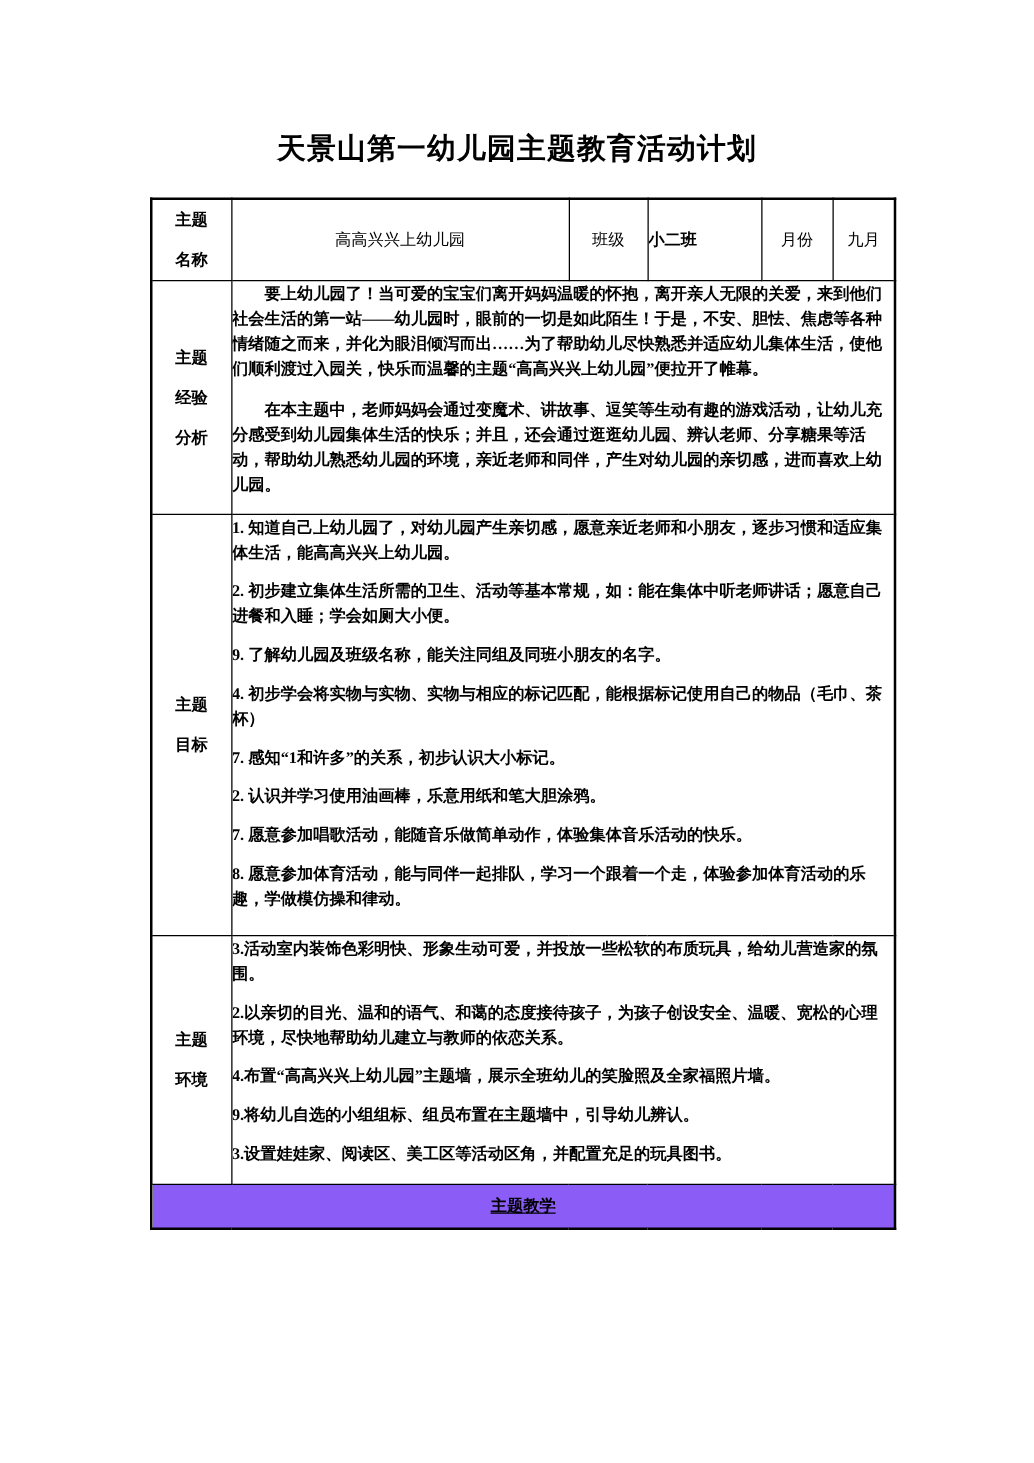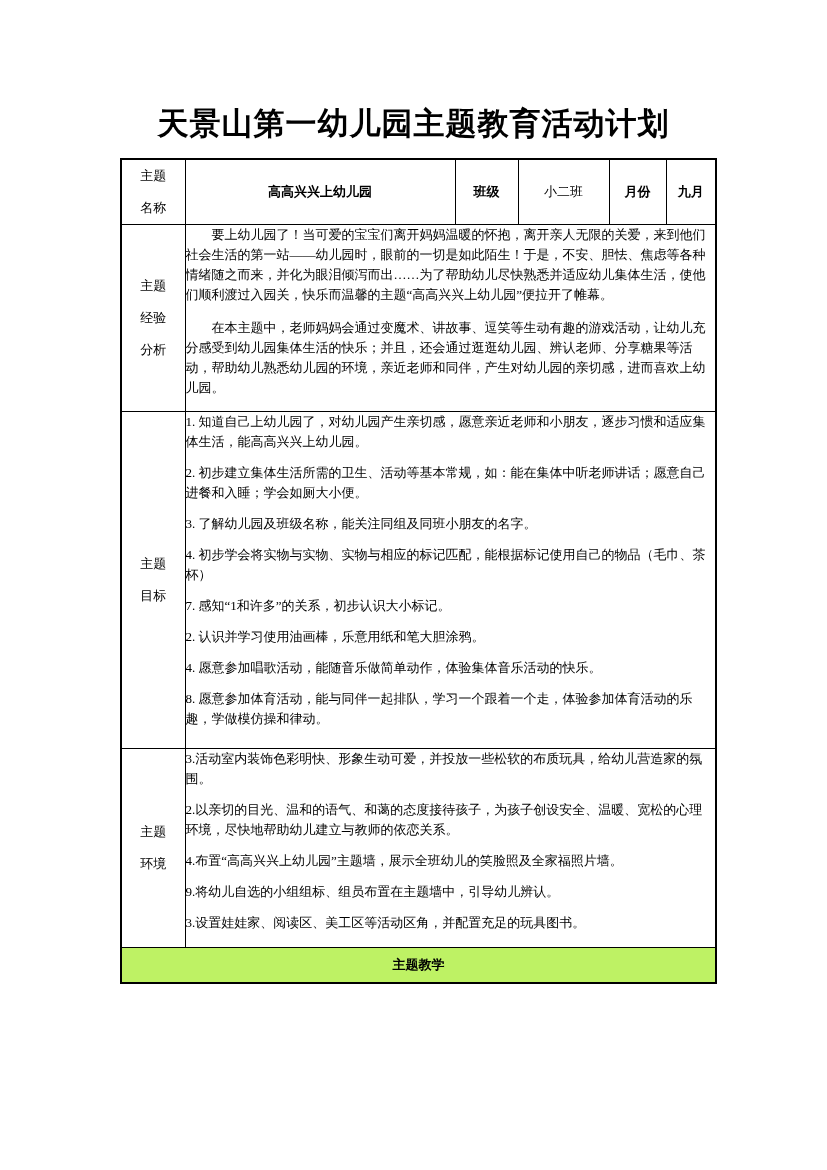--- a/index.html
+++ b/index.html
@@ -15,21 +15,21 @@
     font-family: "Liberation Serif", "DejaVu Serif", serif;
     color: #000000;
     overflow: hidden;
   }
   .doc-title {
     position: absolute;
     top: 103px;
     left: 0;
     width: 827px;
     text-align: center;
-    font-size: 31px;
+    font-size: 23px;
     font-weight: 700;
     letter-spacing: 1px;
   }
   table.doc-table {
     position: absolute;
     left: 120px;
     top: 158px;
     width: 595px;
     border-collapse: collapse;
     table-layout: fixed;
@@ -37,45 +37,46 @@
   }
   table.doc-table td {
     border: 1px solid #000000;
     padding: 0;
     font-size: 13px;
     overflow: hidden;
   }
   td.label-cell {
     text-align: center;
     vertical-align: middle;
-    font-weight: 400;
+    font-weight: 700;
   }
   .label-lines {
     display: flex;
     flex-direction: column;
     align-items: center;
     justify-content: center;
   }
   .label-lines span {
     display: block;
     line-height: 32px;
   }
   td.head-bold {
     text-align: center;
     vertical-align: middle;
-    font-weight: 700;
+    font-weight: 400;
   }
   td.head-regular {
-    text-align: center;
+    text-align: left;
     vertical-align: middle;
-    font-weight: 400;
+    font-weight: 700;
   }
   td.content-cell {
     vertical-align: top;
     padding: 5px 5px 2px 6px;
+    font-weight: bold;
   }
   .content-cell p {
     margin: 0 0 11px 0;
     line-height: 20px;
   }
   .content-cell p:last-child {
     margin-bottom: 0;
   }
   .content-cell p.indented {
     text-indent: 2em;
@@ -136,25 +137,25 @@
       <tr style="height:337px">
         <td class="label-cell">
           <div class="label-lines">
             <span>主题</span>
             <span>目标</span>
           </div>
         </td>
         <td class="content-cell" colspan="5">
           <p>1. 知道自己上幼儿园了，对幼儿园产生亲切感，愿意亲近老师和小朋友，逐步习惯和适应集体生活，能高高兴兴上幼儿园。</p>
           <p>2. 初步建立集体生活所需的卫生、活动等基本常规，如：能在集体中听老师讲话；愿意自己进餐和入睡；学会如厕大小便。</p>
-          <p>3. 了解幼儿园及班级名称，能关注同组及同班小朋友的名字。</p>
+          <p>9. 了解幼儿园及班级名称，能关注同组及同班小朋友的名字。</p>
           <p>4. 初步学会将实物与实物、实物与相应的标记匹配，能根据标记使用自己的物品（毛巾、茶杯）</p>
           <p>7. 感知“1和许多”的关系，初步认识大小标记。</p>
           <p>2. 认识并学习使用油画棒，乐意用纸和笔大胆涂鸦。</p>
-          <p>4. 愿意参加唱歌活动，能随音乐做简单动作，体验集体音乐活动的快乐。</p>
+          <p>7. 愿意参加唱歌活动，能随音乐做简单动作，体验集体音乐活动的快乐。</p>
           <p>8. 愿意参加体育活动，能与同伴一起排队，学习一个跟着一个走，体验参加体育活动的乐趣，学做模仿操和律动。</p>
         </td>
       </tr>
 
       <tr style="height:199px">
         <td class="label-cell">
           <div class="label-lines">
             <span>主题</span>
             <span>环境</span>
           </div>
@@ -162,18 +163,18 @@
         <td class="content-cell" colspan="5">
           <p>3.活动室内装饰色彩明快、形象生动可爱，并投放一些松软的布质玩具，给幼儿营造家的氛围。</p>
           <p>2.以亲切的目光、温和的语气、和蔼的态度接待孩子，为孩子创设安全、温暖、宽松的心理环境，尽快地帮助幼儿建立与教师的依恋关系。</p>
           <p>4.布置“高高兴兴上幼儿园”主题墙，展示全班幼儿的笑脸照及全家福照片墙。</p>
           <p>9.将幼儿自选的小组组标、组员布置在主题墙中，引导幼儿辨认。</p>
           <p>3.设置娃娃家、阅读区、美工区等活动区角，并配置充足的玩具图书。</p>
         </td>
       </tr>
 
       <tr style="height:34px">
-        <td class="footer-cell" colspan="6" style="background: #bef264;">主题教学</td>
+        <td class="footer-cell" colspan="6" style="background: #8b5cf6; text-decoration: underline;">主题教学</td>
       </tr>
     </tbody>
   </table>
 
 </div>
 
 </body></html>

